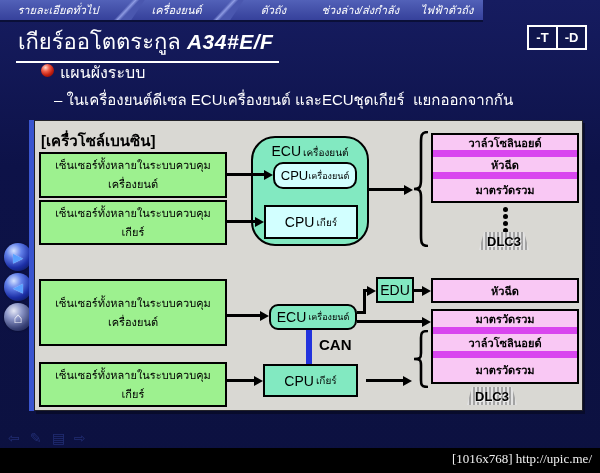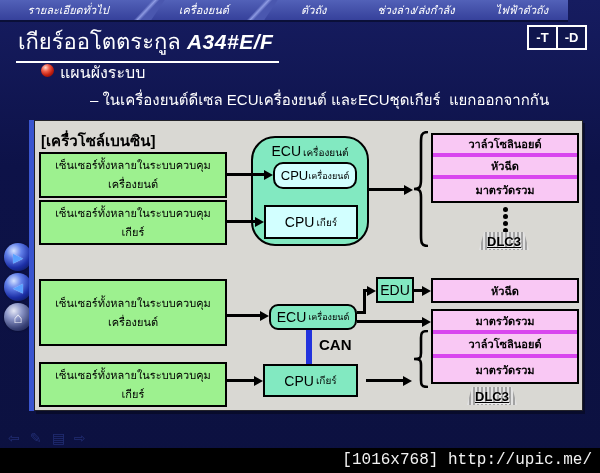--- a/index.html
+++ b/index.html
@@ -1,77 +1,77 @@
 <!DOCTYPE html>
 <html><head>
 <meta charset="utf-8">
 <style>
   html,body{margin:0;padding:0;background:#000;}
   #page{position:relative;width:600px;height:473px;overflow:hidden;
         background:linear-gradient(180deg,#161c60 0%,#0d1248 35%,#0c1140 100%);
         font-family:"Liberation Sans","DejaVu Sans",sans-serif;}
   .abs{position:absolute;}
   
-  #tabbar{left:0;top:0;width:568px;height:22px;display:flex;align-items:stretch;
+  #tabbar{left:0;top:0;width:483px;height:22px;display:flex;align-items:stretch;
           background:linear-gradient(#5261b8,#36419b);border-bottom:2px solid #0a0f38;box-sizing:border-box;}
   .tab{color:#fff;font-size:11px;font-style:italic;display:flex;align-items:center;justify-content:center;white-space:nowrap;}
   .slash{width:22px;background:linear-gradient(105deg,rgba(160,172,235,0) 35%,#8d9ae2 48%,#4a57af 62%);transform:skewX(-34deg);}
   
   #title{left:16px;top:24px;color:#fff;font-size:22px;white-space:nowrap;
          border-bottom:2px solid #fff;padding:0 6px 2px 2px;}
   #title .model{font-weight:bold;font-style:italic;font-size:21px;letter-spacing:.5px;}
   #tdbtns{left:527px;top:25px;display:flex;}
   .tdbtn{width:27px;height:21px;border:2px solid #fff;background:#10164e;color:#fff;
          font-weight:bold;font-size:13px;display:flex;align-items:center;justify-content:center;}
   .tdbtn+.tdbtn{border-left:none;}
   
   #bullet{left:41px;top:64px;width:13px;height:13px;border-radius:50%;
           background:radial-gradient(circle at 35% 28%,#ffd8cc 0%,#f0604a 30%,#c31f10 60%,#650400 100%);}
   #heading{left:60px;top:60px;color:#fff;font-size:16px;}
-  #subheading{left:54px;top:88px;color:#fff;font-size:15px;white-space:pre;margin-left:36px;}
+  #subheading{left:54px;top:88px;color:#fff;font-size:15px;white-space:pre;}
   
   .sphere{width:28px;height:28px;border-radius:50%;display:flex;align-items:center;justify-content:center;
           background:radial-gradient(circle at 35% 28%,#d4e2ff 0%,#6280ea 28%,#1c2fa6 62%,#050c38 100%);
           box-shadow:0 0 2px #0008;}
   .sphere .g{font-size:13px;line-height:1;}
   #nav-forward{left:4px;top:243px;} #nav-back{left:4px;top:273px;} #nav-home{left:4px;top:303px;}
   #nav-forward .g,#nav-back .g{color:#59a0ff;text-shadow:0 0 1px #cfe4ff;}
   #nav-home{background:radial-gradient(circle at 35% 28%,#e6e9f6 0%,#8d97c8 30%,#3a4377 65%,#0a0f38 100%);}
   #nav-home .g{color:#f2f3fa;font-size:15px;}
   
   .dimicon{color:#222e74;font-size:14px;line-height:1;}
   
   #footer{left:0;top:448px;width:600px;height:25px;background:#000;}
-  #watermark{right:8px;top:451px;color:#f2f2f2;font-size:16px;font-family:Liberation Mono, monospace;}
+  #watermark{right:8px;top:451px;color:#f2f2f2;font-size:13px;font-family:Liberation Serif, serif;}
   
   #panel-accent{left:29px;top:120px;width:5px;height:291px;background:#3a55cf;}
   #panel{left:34px;top:120px;width:549px;height:291px;background:#d9d8d3;
          border:1px solid #23232a;box-sizing:border-box;box-shadow:2px 3px 0 rgba(5,8,25,.55);}
   .seclabel{font-weight:bold;font-size:15px;color:#000;white-space:nowrap;}
   .greenbox{background:#9df18f;border:2px solid #000;box-sizing:border-box;
             display:flex;flex-direction:column;align-items:center;justify-content:center;
             font-size:11px;color:#000;text-align:center;line-height:1.7;}
   .mint{background:#82e9c1;border:2px solid #000;box-sizing:border-box;color:#000;}
   .cyan{background:#d2ffff;border:2px solid #000;box-sizing:border-box;color:#000;
         display:flex;align-items:center;justify-content:center;}
   .pinkstack{border:2px solid #000;box-sizing:border-box;background:#f9c8f4;}
   .pinkrow{display:flex;align-items:center;justify-content:center;font-size:11px;font-weight:bold;color:#000;
-           border-bottom:4px solid #d946ef;box-sizing:border-box;}
+           border-bottom:7px solid #d946ef;box-sizing:border-box;}
   .pinkrow:last-child{border-bottom:none;}
   .pinkone{background:#f9c8f4;border:2px solid #000;box-sizing:border-box;display:flex;align-items:center;
            justify-content:center;font-size:11px;font-weight:bold;color:#000;}
   .big{font-size:14px;} .sub{font-size:10px;margin-left:2px;}
   .aline{background:#000;height:3px;}
   .avert{background:#000;width:3px;}
   .ahead{width:0;height:0;border-top:5px solid transparent;border-bottom:5px solid transparent;border-left:9px solid #000;}
   .dot{width:5px;height:5px;border-radius:50%;background:#000;}
   .dlc{clip-path:polygon(10% 0,90% 0,100% 100%,0 100%);
        background:repeating-linear-gradient(90deg,#e2e2e2 0 2px,#a3a3a3 2px 4px);
        display:flex;align-items:center;justify-content:center;font-weight:bold;font-size:13px;color:#000;
-       text-shadow:1px 1px 0 #eee;text-decoration:underline;}
+       text-shadow:1px 1px 0 #eee;}
   .canline{background:#2233dd;}
   .canlabel{font-weight:bold;font-size:15px;color:#000;}
 </style>
 </head>
 <body>
 
 <div id="page">
 
   <div id="tabbar" class="abs">
     <div class="tab" style="flex:0 0 24%;">รายละเอียดทั่วไป</div>

